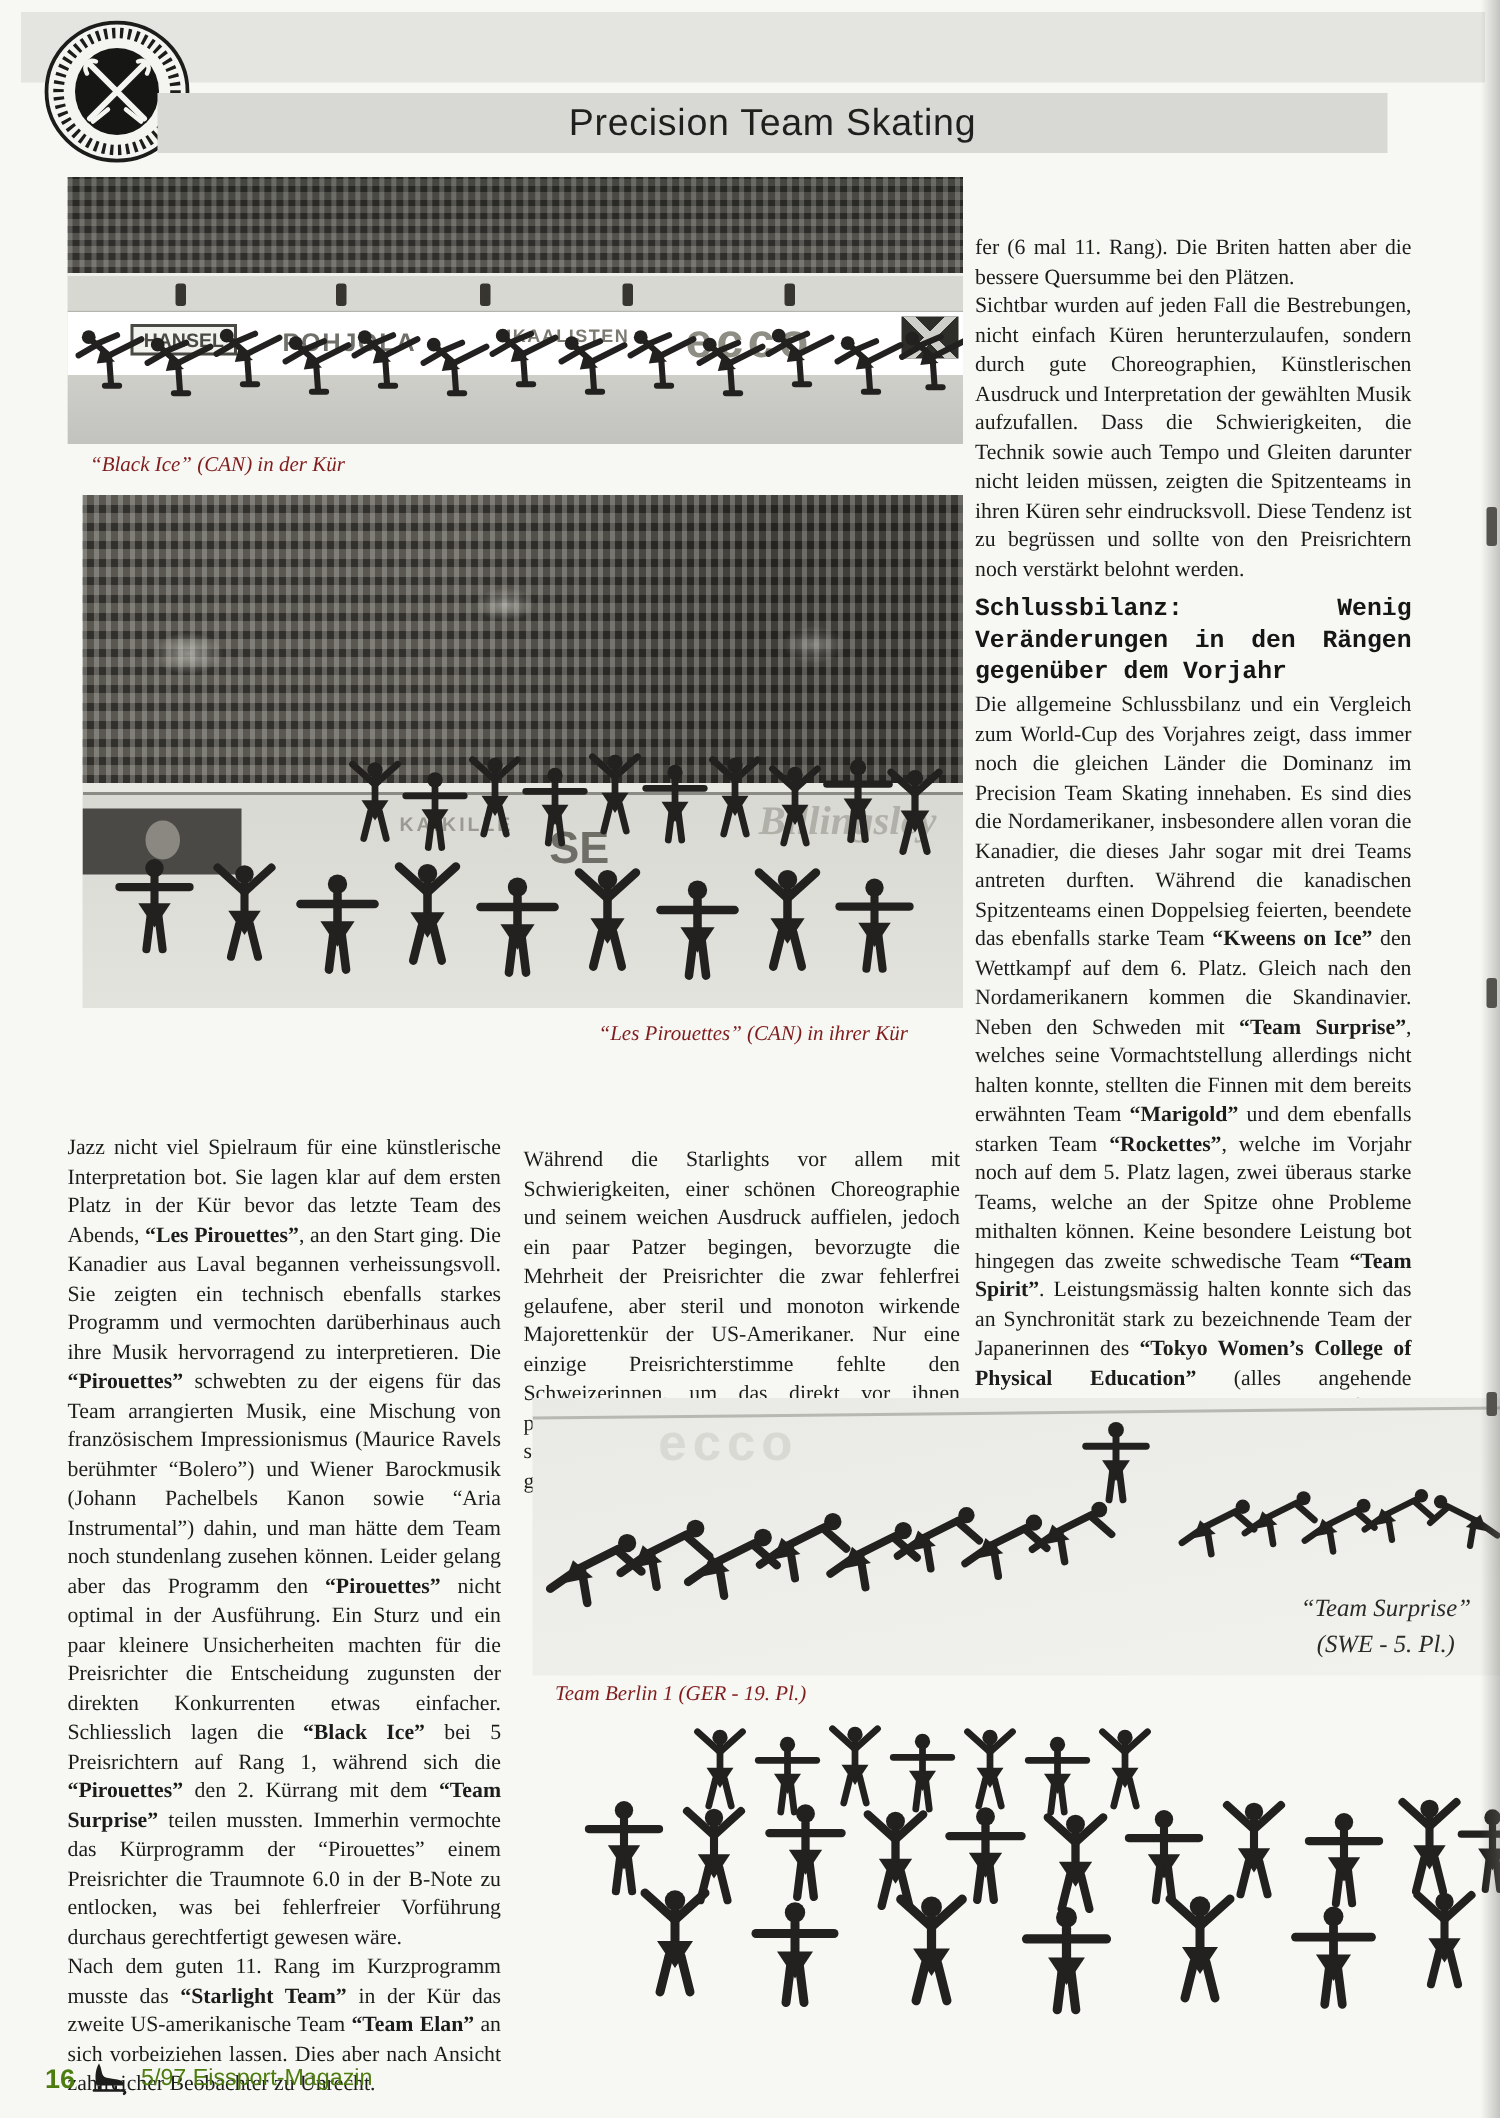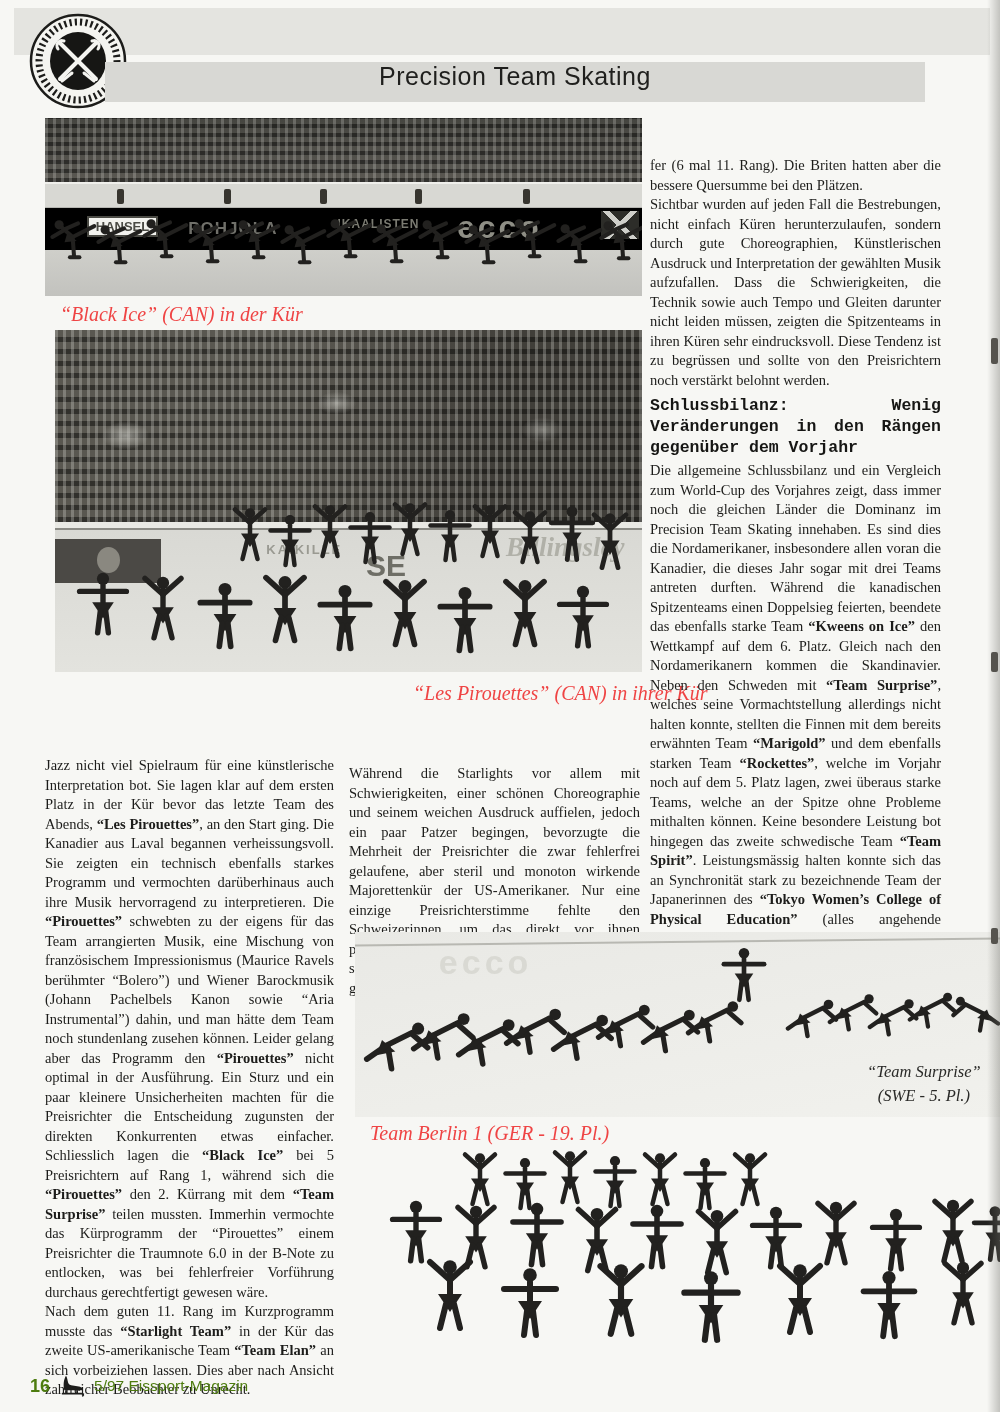--- a/index.html
+++ b/index.html
@@ -1,35 +1,35 @@
 <!DOCTYPE html>
 <html lang="de"><head>
 <meta charset="utf-8">
 <style>
   html,body{margin:0;padding:0;background:#b9b9b4;}
   .page{position:relative;width:1000px;height:1412px;margin:0 auto;background:#f7f7f4;overflow:hidden;
         font-family:"Liberation Serif", serif;color:#1c1c1a;}
   .topband{position:absolute;left:14px;top:8px;width:976px;height:47px;background:#e4e4e0;}
   .titlebar{position:absolute;left:105px;top:62px;width:820px;height:40px;background:#d8d8d4;
-            display:flex;align-items:flex-start;justify-content:center;}
+            display:flex;align-items:center;justify-content:center;}
   .titlebar span{font-family:"Liberation Sans", sans-serif;font-size:25px;letter-spacing:.5px;color:#1f1f1d;}
   .logo{position:absolute;left:28px;top:11px;}
 
   
   .photo{position:absolute;overflow:hidden;background:#e8e8e4;}
   .photo svg.figs{position:absolute;left:0;top:0;}
   .layer{position:absolute;left:0;right:0;}
   
   .p1-stands{top:0;height:36%;background:
       repeating-linear-gradient(90deg, rgba(235,235,230,.22) 0 3px, transparent 3px 8px),
       repeating-linear-gradient(0deg, rgba(0,0,0,.45) 0 4px, transparent 4px 9px),
       linear-gradient(#454540,#5a5852);}
   .p1-wall{top:36%;height:14%;background:#d8d8d3;border-top:2px solid #efefeb;}
   .p1-wall i{position:absolute;top:20%;height:60%;width:7px;background:#37352f;border-radius:2px;}
-  .p1-ads{top:50%;height:24%;background:#000000;border-top:1px solid #b5b5b0;}
+  .p1-ads{top:50%;height:24%;background:#ffffff;border-top:1px solid #b5b5b0;}
   .ad{position:absolute;font-family:"Liberation Sans", sans-serif;font-weight:bold;white-space:nowrap;}
   .ad-hansel{left:7%;top:18%;border:2px solid #4a4a44;padding:1px 7px;font-size:13px;color:#4a4a44;background:#f2f2ee;}
   .ad-pohjola{left:24%;top:26%;font-size:17px;color:#70706a;letter-spacing:1px;}
   .ad-ikaalisten{left:49%;top:22%;font-size:12px;color:#7b7b72;letter-spacing:1px;}
   .ad-ecco{left:69%;top:2%;font-size:32px;color:#8e8e85;letter-spacing:3px;}
   .ad-xbox{position:absolute;right:.5%;top:8%;width:38px;height:28px;background:
       linear-gradient(45deg, transparent 44%, #cfcfca 44% 56%, transparent 56%),
       linear-gradient(-45deg, transparent 44%, #cfcfca 44% 56%, transparent 56%),#2d2d29;}
   .p1-ice{top:74%;bottom:0;background:linear-gradient(#cfcfca,#c2c2be);}
   
@@ -53,21 +53,21 @@
   
   .photo3{background:linear-gradient(170deg,#e9e9e5,#f1f1ed);}
   .p3-board{top:5%;height:2px;background:#b8b8b2;transform:rotate(-.6deg);}
   .p3-ecco{position:absolute;left:13%;top:6%;font-family:"Liberation Sans",sans-serif;font-weight:bold;
            font-size:34px;letter-spacing:4px;color:#d9d9d3;}
   .p3-cap{position:absolute;right:3%;bottom:5%;text-align:center;font-style:italic;font-size:16.5px;color:#2a2a28;line-height:1.45;}
   
   .photo4{background:transparent;}
 
   
-  .caption{position:absolute;font-style:italic;font-size:20px;color:#ef4444;white-space:nowrap;}
+  .caption{position:absolute;font-style:italic;font-size:14px;color:#7f1d1d;white-space:nowrap;}
   .col{position:absolute;font-size:14.5px;line-height:19.5px;text-align:justify;hyphens:auto;margin-top:44px;}
   .para{margin:0;}
   .para + .para{margin-top:0;}
   .b{font-weight:bold;}
   .colhead{font-family:Liberation Mono, monospace;font-weight:bold;font-size:16.5px;line-height:21px;
            text-align:justify;margin:5px 0 3px;color:#161614;}
   .footer{position:absolute;left:30px;top:1374px;display:flex;align-items:center;gap:8px;
           font-family:"Liberation Sans",sans-serif;color:#4d7c0f;}
   .footer .pn{font-size:18px;font-weight:bold;}
   .footer .issue{font-size:15.5px;}
@@ -198,21 +198,21 @@
         <use href="#varms" xlink:href="#varms" transform="translate(72 243) scale(1.8)"></use>
         <use href="#stand" xlink:href="#stand" transform="translate(132 248) scale(1.9)"></use>
         <use href="#varms" xlink:href="#varms" transform="translate(192 242) scale(1.9)"></use>
         <use href="#stand" xlink:href="#stand" transform="translate(252 250) scale(1.9)"></use>
         <use href="#varms" xlink:href="#varms" transform="translate(312 246) scale(1.9)"></use>
         <use href="#stand" xlink:href="#stand" transform="translate(372 252) scale(1.9)"></use>
         <use href="#varms" xlink:href="#varms" transform="translate(432 246) scale(1.9)"></use>
         <use href="#stand" xlink:href="#stand" transform="translate(492 251) scale(1.8)"></use>
       </svg>
   </div>
-  <div class="caption" style="left:413px;top:682px">“Les Pirouettes” (CAN) in ihrer Kür</div>
+  <div class="caption" style="left:399px;top:682px">“Les Pirouettes” (CAN) in ihrer Kür</div>
 
   <div class="col" style="left:45px;top:712px;width:289px">
       <p class="para"><span>Jazz nicht viel Spielraum für eine künstlerische Interpretation bot. Sie lagen klar auf dem ersten Platz in der Kür bevor das letzte Team des Abends, </span><span class="b">“Les Pirouettes”</span><span>, an den Start ging. Die Kanadier aus Laval begannen verheissungsvoll. Sie zeigten ein technisch ebenfalls starkes Programm und vermochten darüberhinaus auch ihre Musik hervorragend zu interpretieren. Die </span><span class="b">“Pirouettes”</span><span> schwebten zu der eigens für das Team arrangierten Musik, eine Mischung von französischem Impressionismus (Maurice Ravels berühmter “Bolero”) und Wiener Barockmusik (Johann Pachelbels Kanon sowie “Aria Instrumental”) dahin, und man hätte dem Team noch stundenlang zusehen können. Leider gelang aber das Programm den </span><span class="b">“Pirouettes”</span><span> nicht optimal in der Ausführung. Ein Sturz und ein paar kleinere Unsicherheiten machten für die Preisrichter die Entscheidung zugunsten der direkten Konkurrenten etwas einfacher. Schliesslich lagen die </span><span class="b">“Black Ice”</span><span> bei 5 Preisrichtern auf Rang 1, während sich die </span><span class="b">“Pirouettes”</span><span> den 2. Kürrang mit dem </span><span class="b">“Team Surprise”</span><span> teilen mussten. Immerhin vermochte das Kürprogramm der “Pirouettes” einem Preisrichter die Traumnote 6.0 in der B-Note zu entlocken, was bei fehlerfreier Vorführung durchaus gerechtfertigt gewesen wäre.</span></p>
       <p class="para"><span>Nach dem guten 11. Rang im Kurzprogramm musste das </span><span class="b">“Starlight Team”</span><span> in der Kür das zweite US-amerikanische Team </span><span class="b">“Team Elan”</span><span> an sich vorbeiziehen lassen. Dies aber nach Ansicht zahlreicher Beobachter zu Unrecht.</span></p>
     </div>
   <div class="col" style="left:349px;top:720px;width:291px">
       <p class="para"><span>Während die Starlights vor allem mit Schwierigkeiten, einer schönen Choreographie und seinem weichen Ausdruck auffielen, jedoch ein paar Patzer begingen, bevorzugte die Mehrheit der Preisrichter die zwar fehlerfrei gelaufene, aber steril und monoton wirkende Majorettenkür der US-Amerikaner. Nur eine einzige Preisrichterstimme fehlte den Schweizerinnen, um das direkt vor ihnen plazierte </span><span class="b">“Team Britannia”</span><span> in der Kür noch schlagen zu können. Wiederum hatten sie die gleiche Platzzif-</span></p>
     </div>
   <div class="col" style="left:650px;top:112px;width:291px">
       <p class="para"><span>fer (6 mal 11. Rang). Die Briten hatten aber die bessere Quersumme bei den Plätzen.</span></p>

